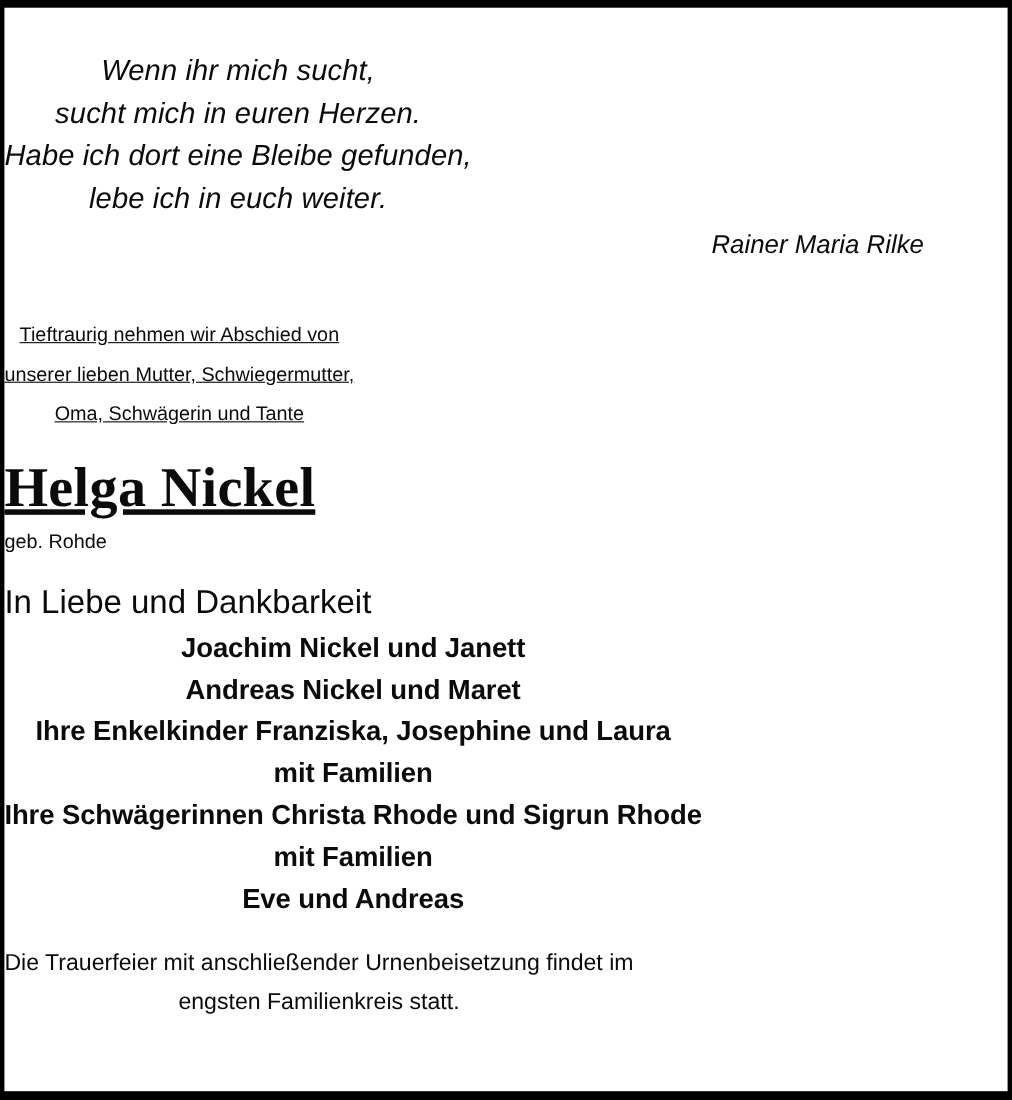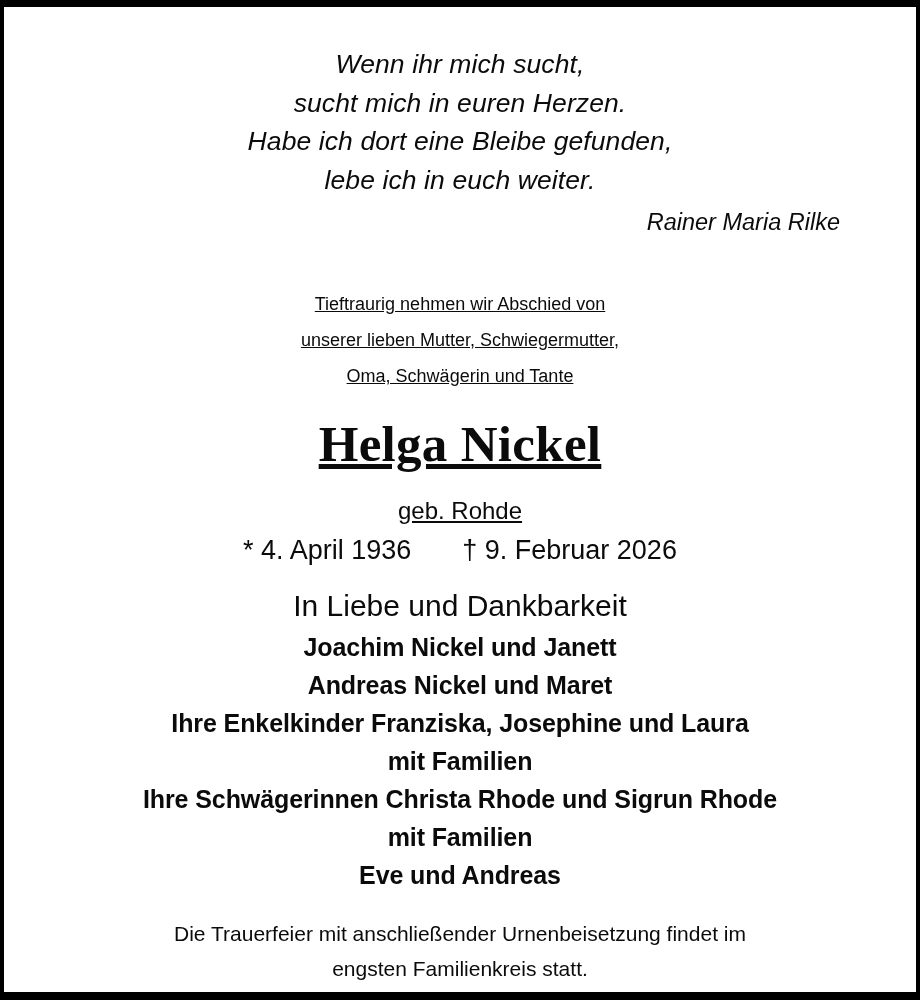--- a/index.html
+++ b/index.html
@@ -32,21 +32,21 @@
   .rule-right  { right: 0;  top: 0;    width: 4px;   height: 1000px; }
 
   .inner {
     position: absolute;
     left: 4px;
     right: 4px;
     top: 7px;
     bottom: 8px;
     display: flex;
     flex-direction: column;
-    align-items: center;
+    align-items: flex-start;
     text-align: center;
   }
 
   
   .poem {
     margin-top: 38px;
     font-style: italic;
     font-size: 26.5px;
     line-height: 38.5px;
     letter-spacing: 0.1px;
@@ -78,24 +78,23 @@
     margin-top: 22px;
     font-family: "Liberation Serif", "DejaVu Serif", serif;
     font-weight: 700;
     font-size: 51px;
     line-height: 57px;
     letter-spacing: 0.3px;
     text-decoration: underline;
   }
 
   .maiden-name {
-    margin-top: 21px;
-    font-size: 24px;
+    margin-top: 3px;
+    font-size: 18px;
     line-height: 33px;
-    text-decoration: underline;
   }
 
   .dates {
     margin-top: 6px;
     font-size: 27px;
     line-height: 34px;
   }
   .dates .date-gap {
     display: inline-block;
     width: 36px;
@@ -145,25 +144,20 @@
     <div class="attribution">Rainer Maria Rilke</div>
 
     <div class="intro">Tieftraurig nehmen wir Abschied von
 unserer lieben Mutter, Schwiegermutter,
 Oma, Schwägerin und Tante</div>
 
     <div class="deceased-name">Helga Nickel</div>
 
     <div class="maiden-name">geb. Rohde</div>
 
-    <div class="dates">
-      <span>* 4. April 1936</span>
-      <span class="date-gap"></span>
-      <span>† 9. Februar 2026</span>
-    </div>
 
     <div class="dedication">In Liebe und Dankbarkeit</div>
 
     <div class="mourners">Joachim Nickel und Janett
 Andreas Nickel und Maret
 Ihre Enkelkinder Franziska, Josephine und Laura
 mit Familien
 Ihre Schwägerinnen Christa Rhode und Sigrun Rhode
 mit Familien
 Eve und Andreas</div>

